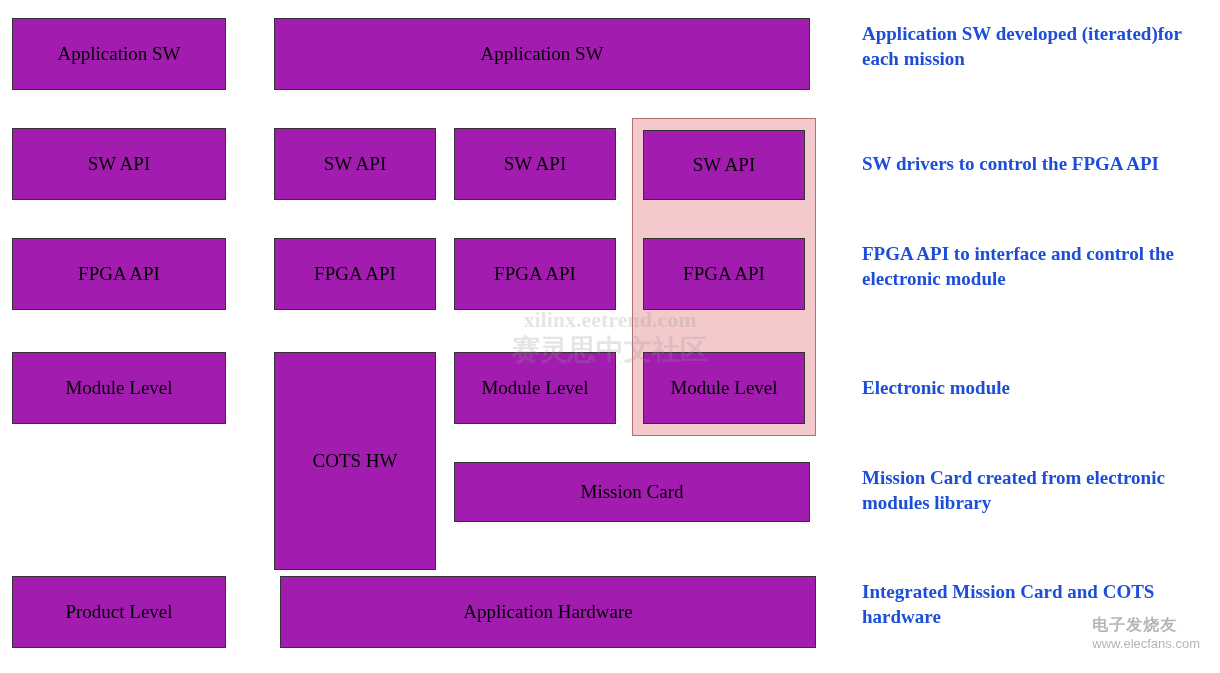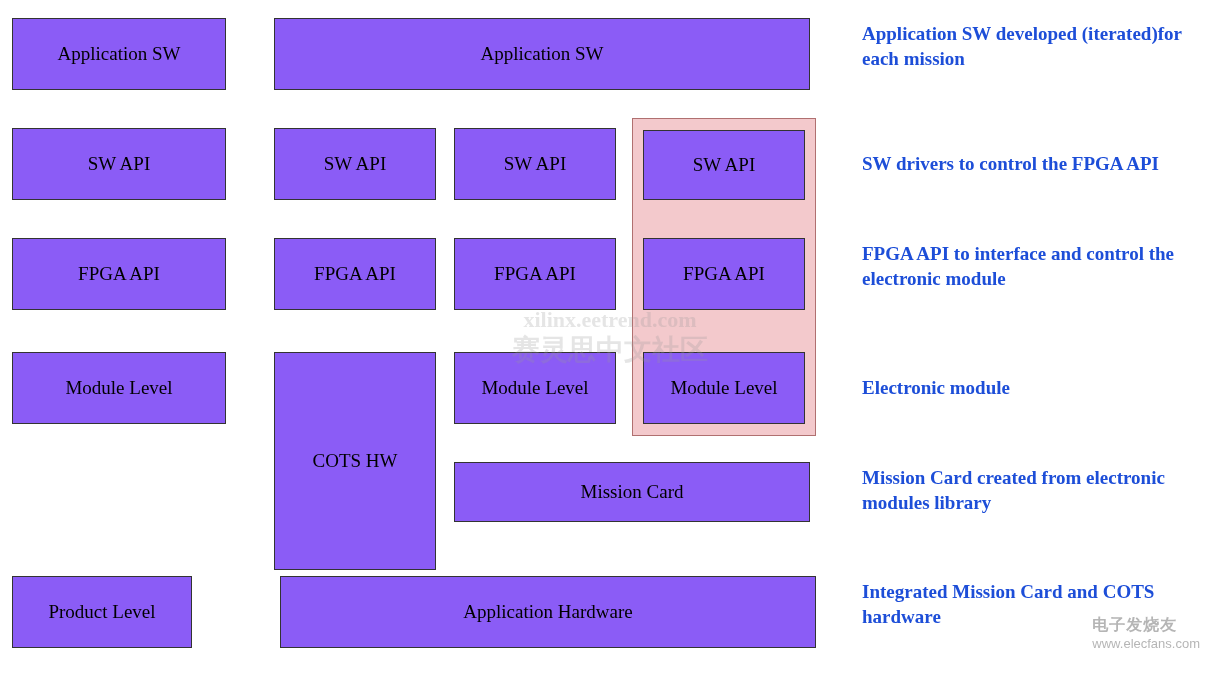--- a/index.html
+++ b/index.html
@@ -15,21 +15,21 @@
       position: relative;
       padding: 18px 12px;
     }
     .diagram {
       position: relative;
       width: 100%;
       height: 100%;
     }
     .box {
       position: absolute;
-      background: #8b5cf6;
+      background: #a21caf;
       border: 1px solid #333;
       display: flex;
       align-items: center;
       justify-content: center;
       font-size: 19px;
       color: #000;
       text-align: right;
     }
     .pink-group {
       position: absolute;
@@ -122,21 +122,21 @@
   </div>
 
   <div class="box" style="left:262px; top:334px; width:162px; height:218px;">
     <span>COTS HW</span>
   </div>
 
   <div class="box" style="left:442px; top:444px; width:356px; height:60px;">
     <span>Mission Card</span>
   </div>
 
-  <div class="box" style="left:0; top:558px; width:180px; height:72px;">
+  <div class="box" style="left:0; top:558px; width:214px; height:72px;">
     <span>Product Level</span>
   </div>
   <div class="box" style="left:262px; top:558px; width:536px; height:72px;margin-left:6px;">
     <span>Application Hardware</span>
   </div>
 
   <div class="annotation" style="left:850px; top:4px; width:340px;">
     <span>Application SW developed (iterated)for each mission</span>
   </div>
   <div class="annotation" style="left:850px; top:134px; width:340px;">

